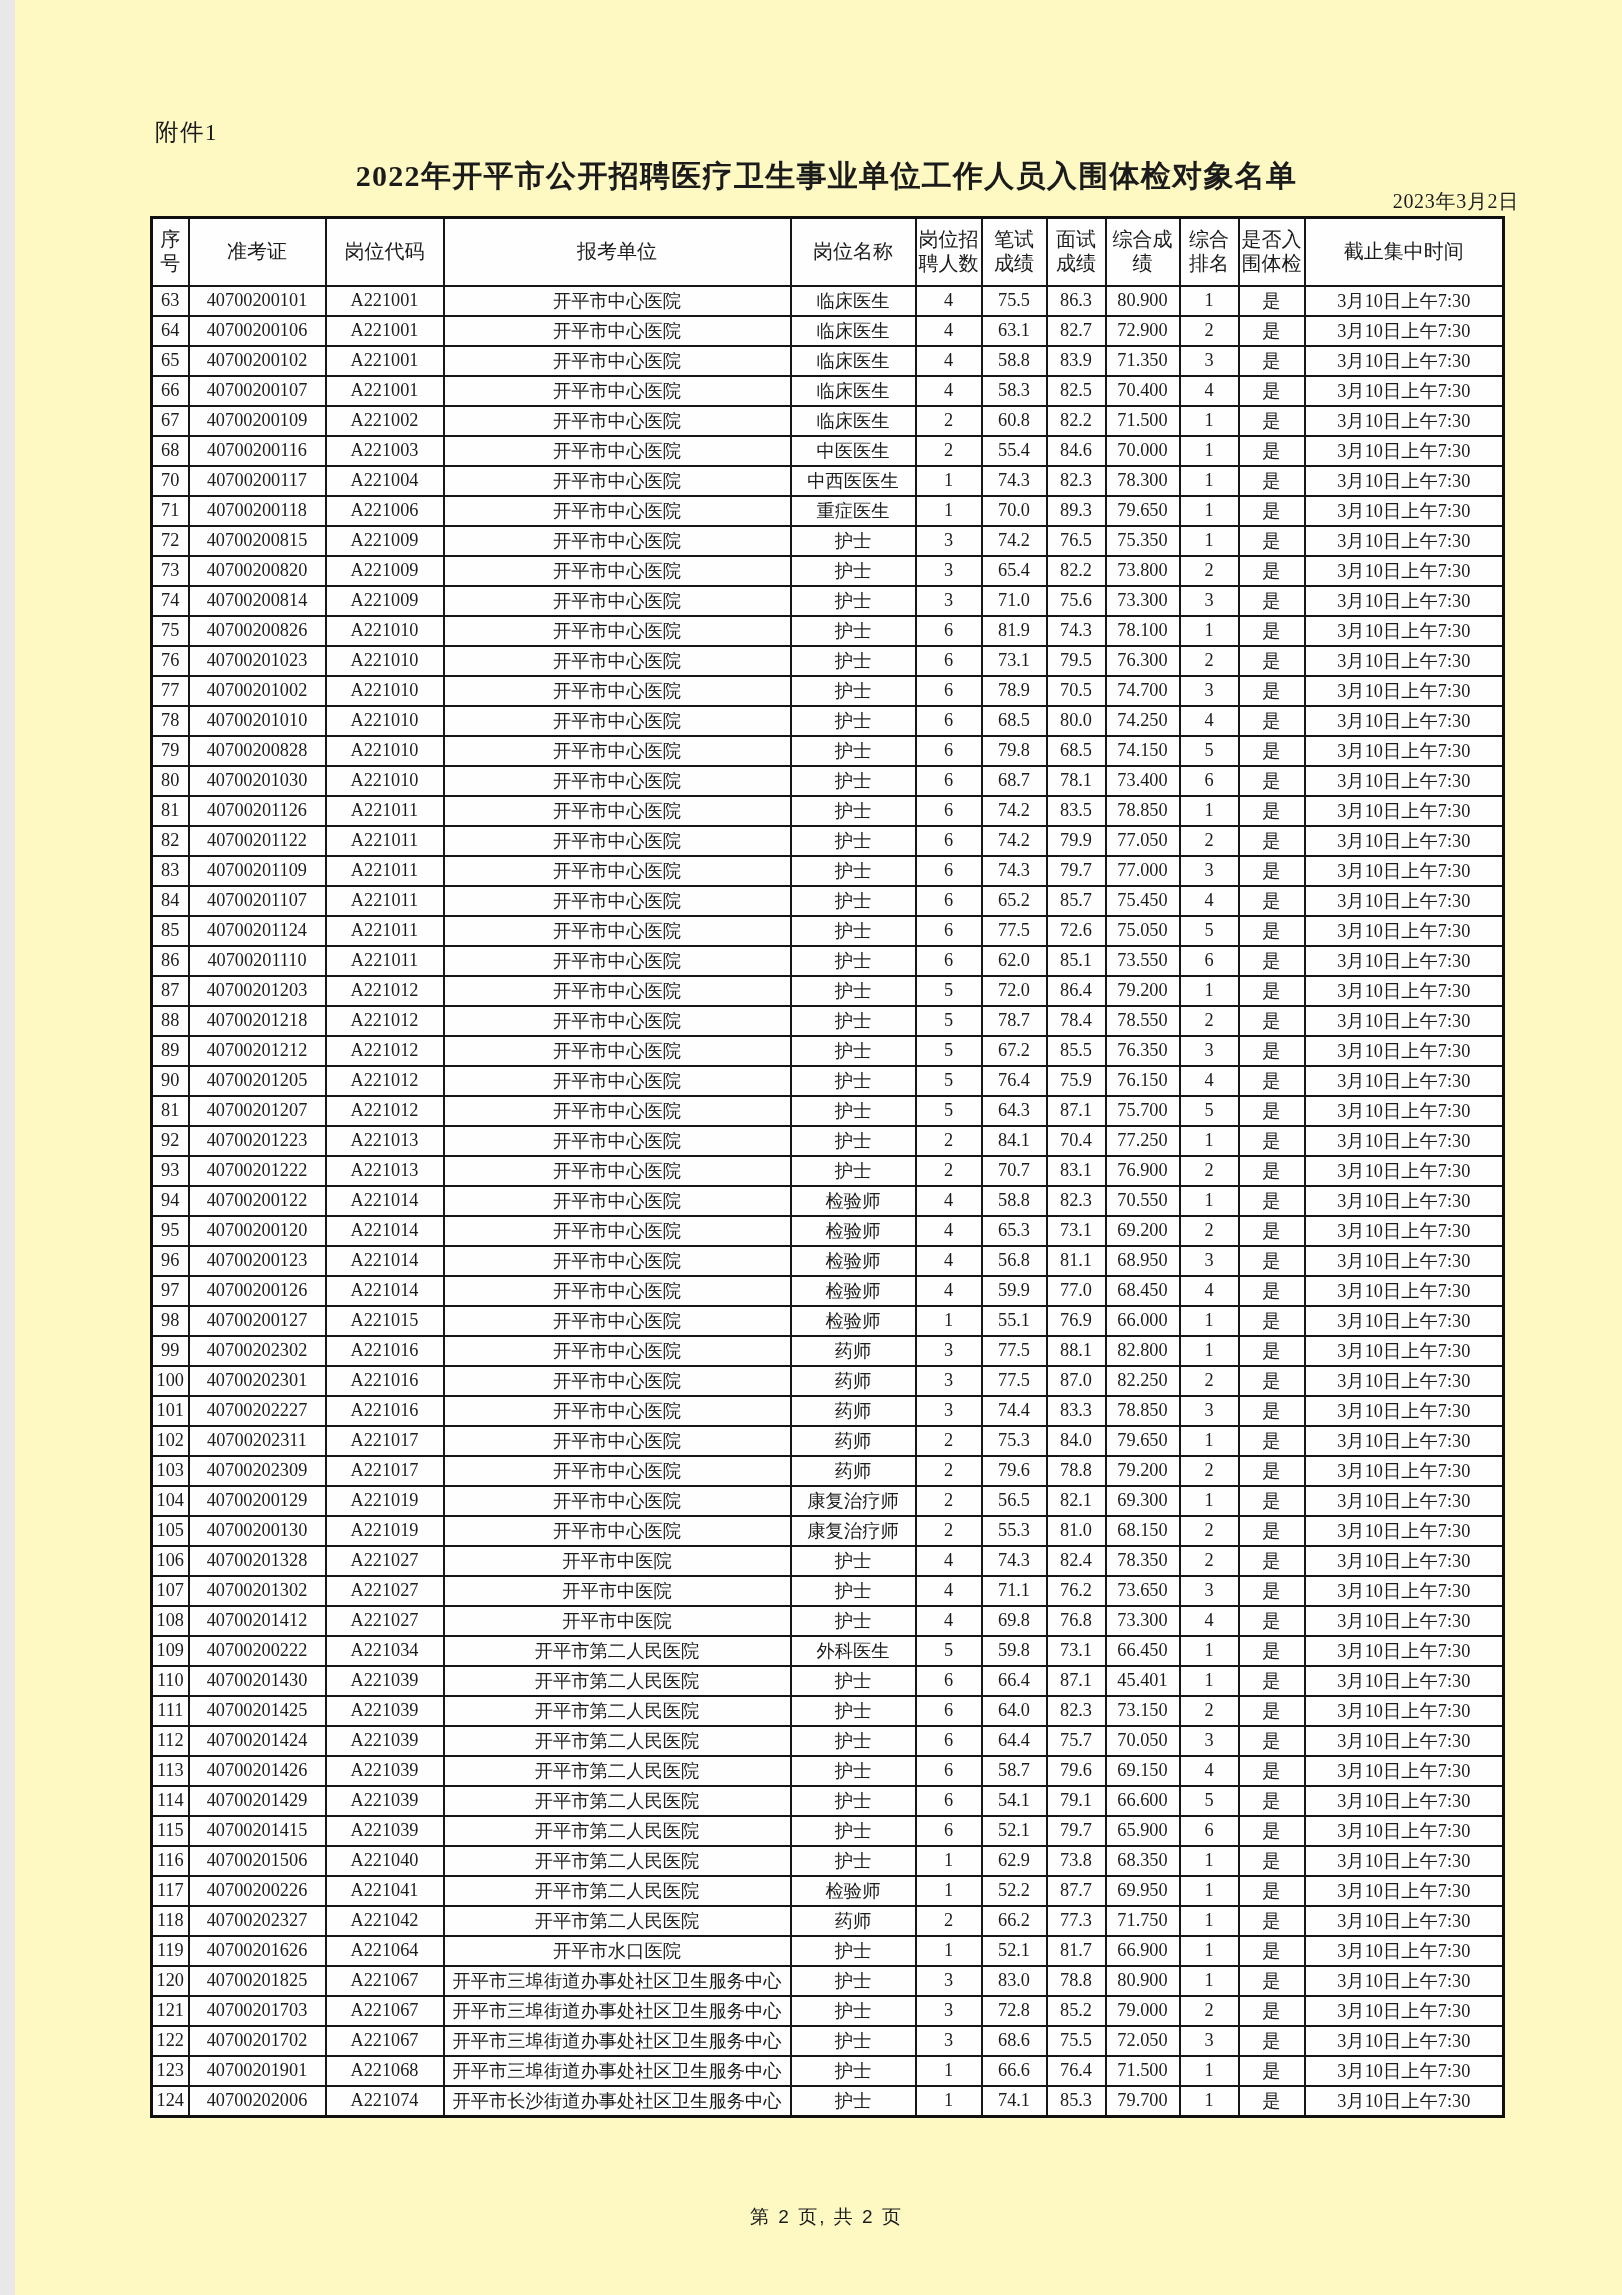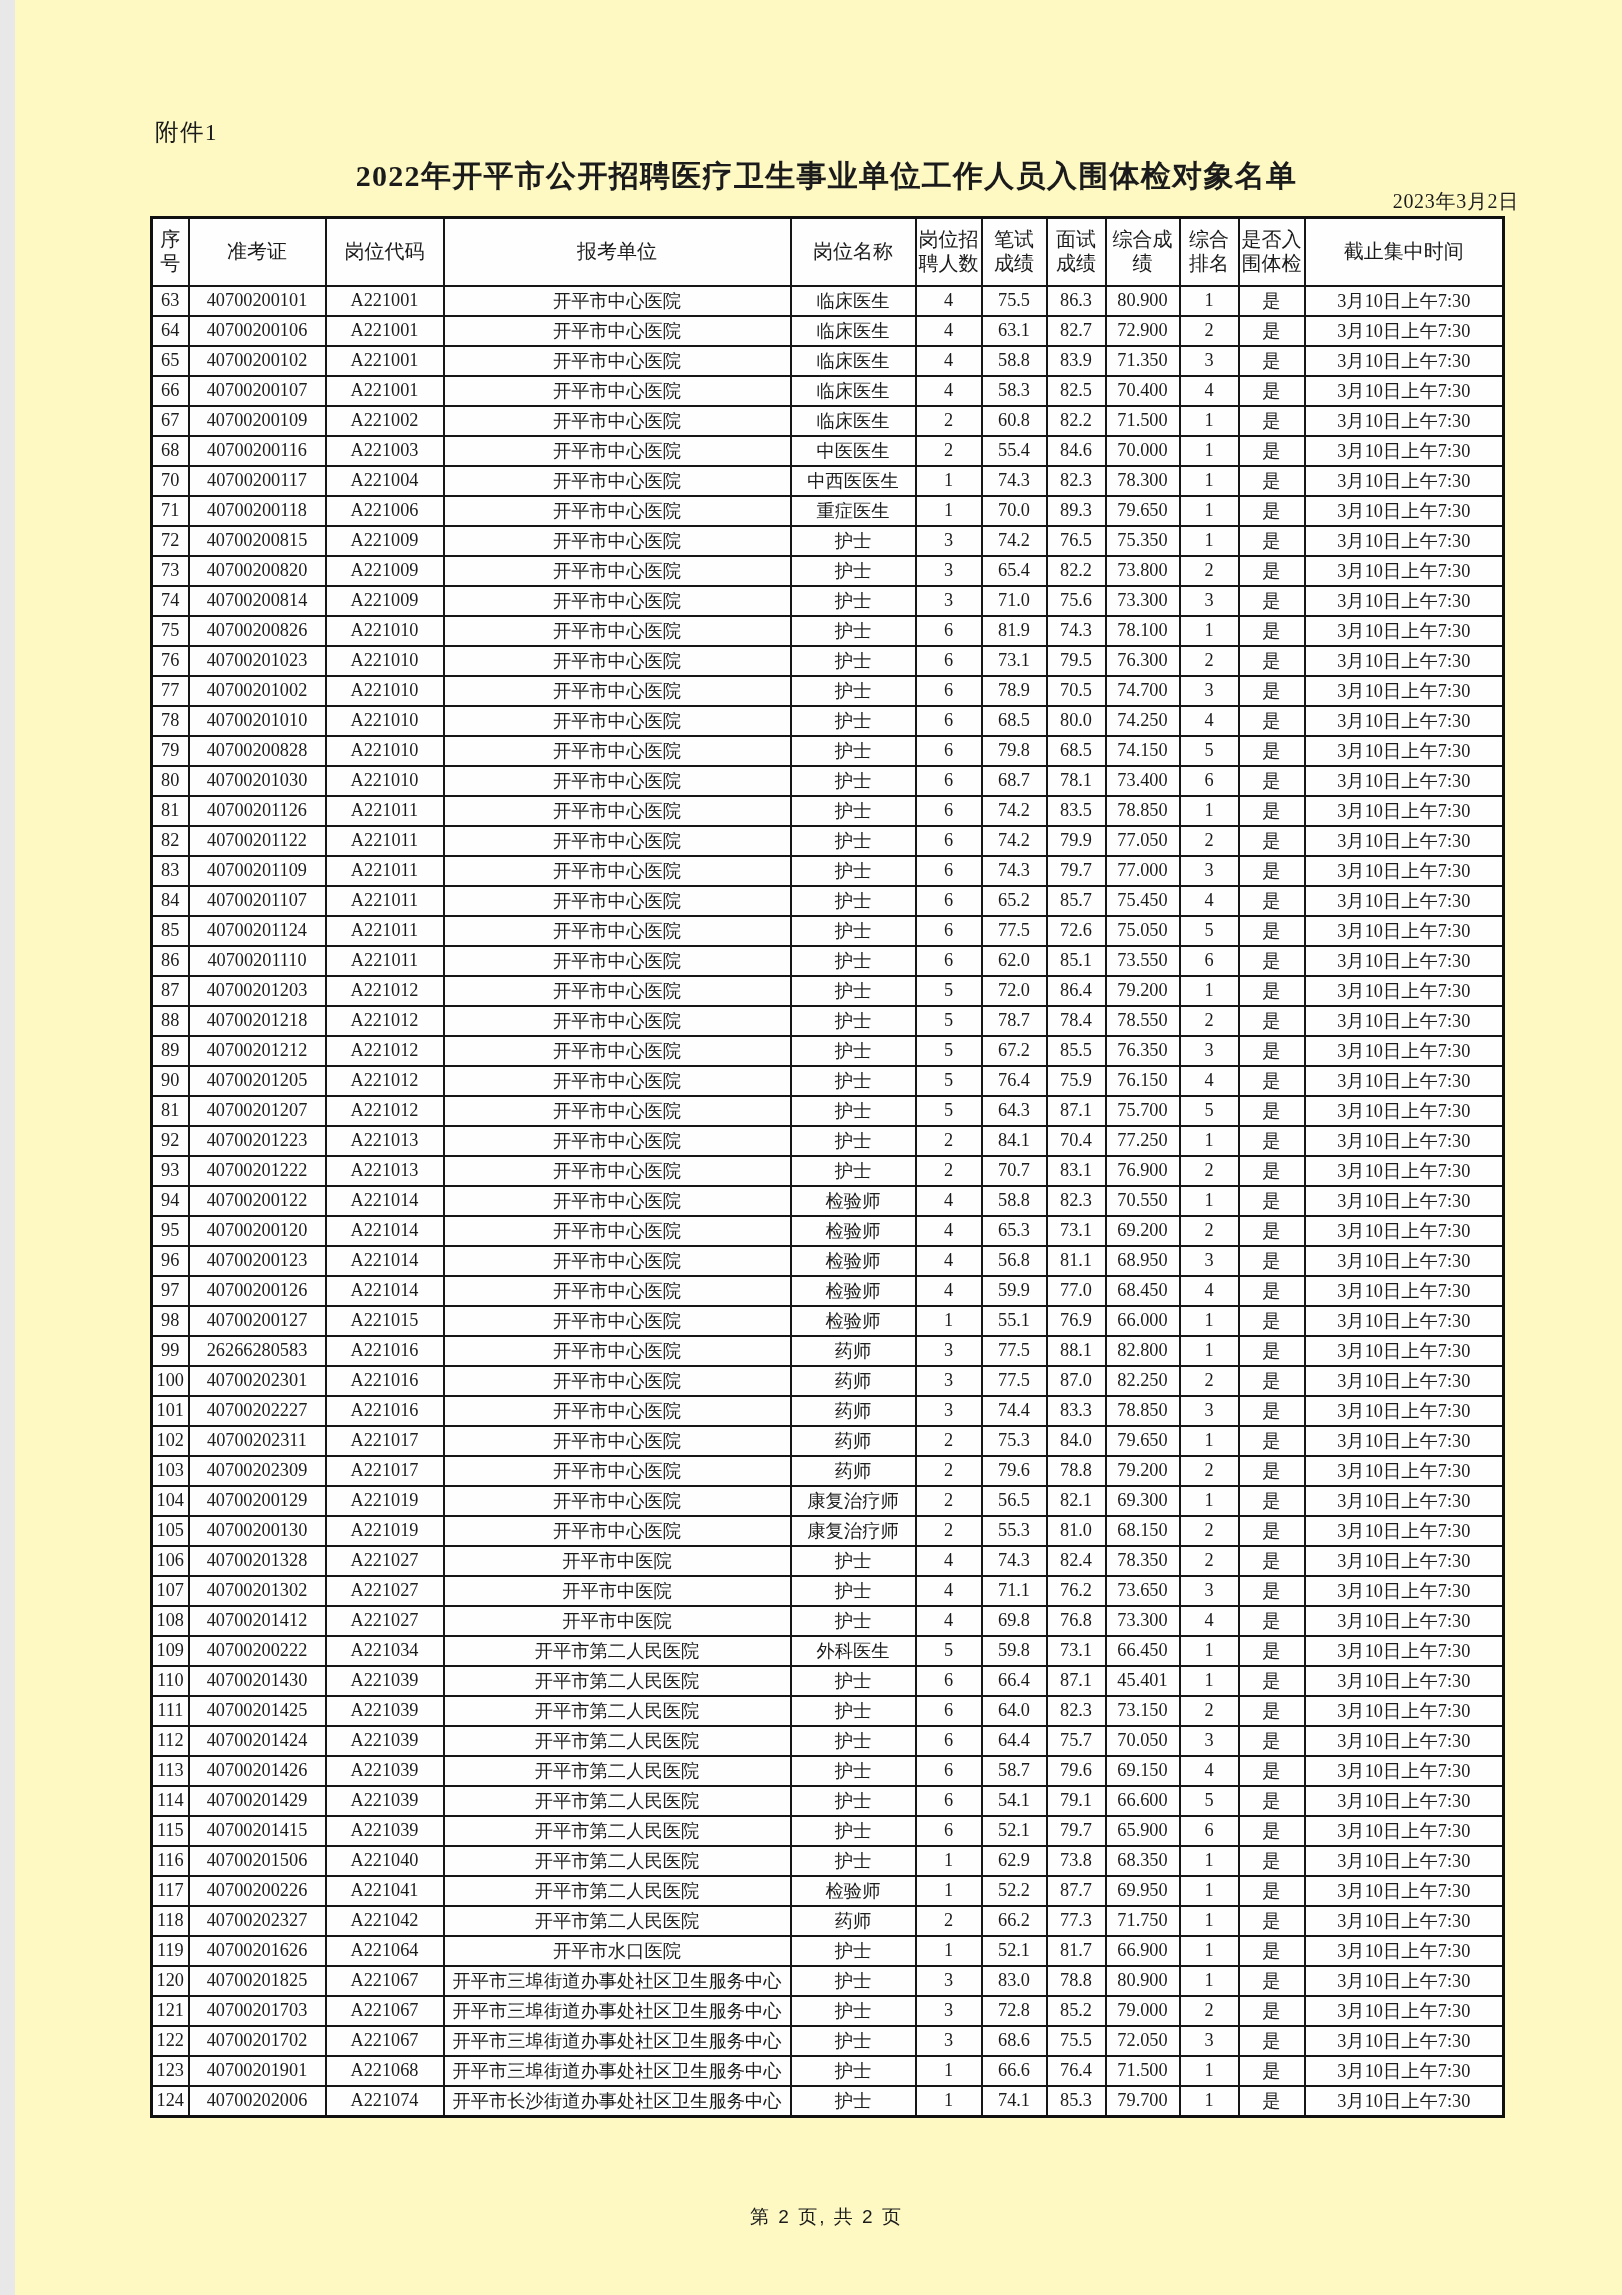--- a/index.html
+++ b/index.html
@@ -591,21 +591,21 @@
           <td>1</td>
           <td>55.1</td>
           <td>76.9</td>
           <td>66.000</td>
           <td>1</td>
           <td>是</td>
           <td>3月10日上午7:30</td>
         </tr>
         <tr>
           <td>99</td>
-          <td>26266280583</td>
+          <td>40700202302</td>
           <td>A221016</td>
           <td>开平市中心医院</td>
           <td>药师</td>
           <td>3</td>
           <td>77.5</td>
           <td>88.1</td>
           <td>82.800</td>
           <td>1</td>
           <td>是</td>
           <td>3月10日上午7:30</td>

